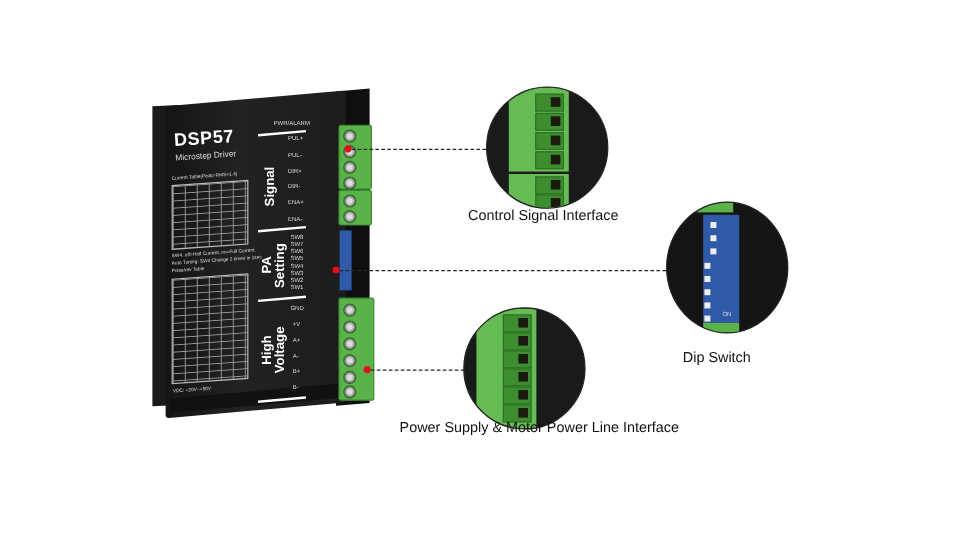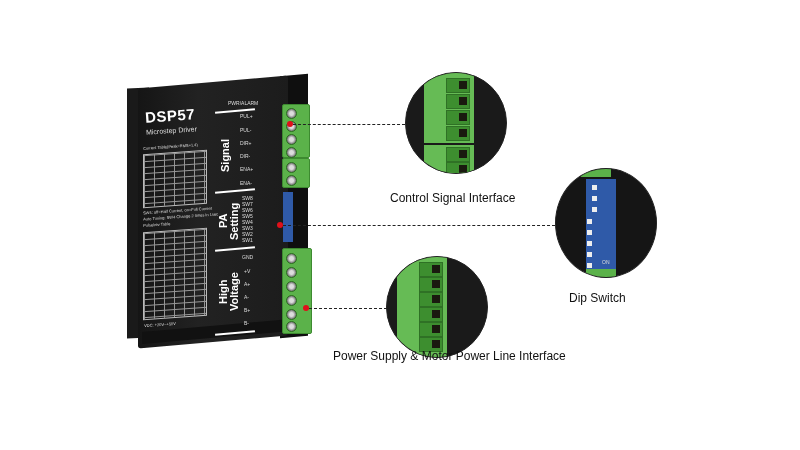--- a/index.html
+++ b/index.html
@@ -122,21 +122,21 @@
     <div class="slot" style="top:5px;"></div>
     <div class="slot" style="top:21px;"></div>
     <div class="slot" style="top:37px;"></div>
     <div class="slot" style="top:53px;"></div>
   </div>
   <div class="abs" style="left:18px;top:72px;width:50px;height:30px;background:#66bb55;">
     <div class="slot" style="top:2px;"></div>
     <div class="slot" style="top:17px;"></div>
   </div>
 </div>
-<div class="abs caption" style="left:390px;top:191px;">Control Signal Interface</div>
+<div class="abs caption" style="left:390px;top:172px;">Control Signal Interface</div>
 
 <div class="abs circle" style="left:555px;top:168px;width:100px;height:108px;background:#151515;">
   <div class="abs" style="left:25px;top:0;width:30px;height:8px;background:#5bb24a;"></div>
   <div class="abs dip" style="left:30px;top:10px;width:30px;height:90px;">
     <span class="abs" style="left:6px;top:6px;width:5px;height:5px;background:#eee;"></span>
     <span class="abs" style="left:6px;top:17px;width:5px;height:5px;background:#eee;"></span>
     <span class="abs" style="left:6px;top:28px;width:5px;height:5px;background:#eee;"></span>
     <span class="abs" style="left:1px;top:40px;width:5px;height:5px;background:#eee;"></span>
     <span class="abs" style="left:1px;top:51px;width:5px;height:5px;background:#eee;"></span>
     <span class="abs" style="left:1px;top:62px;width:5px;height:5px;background:#eee;"></span>

